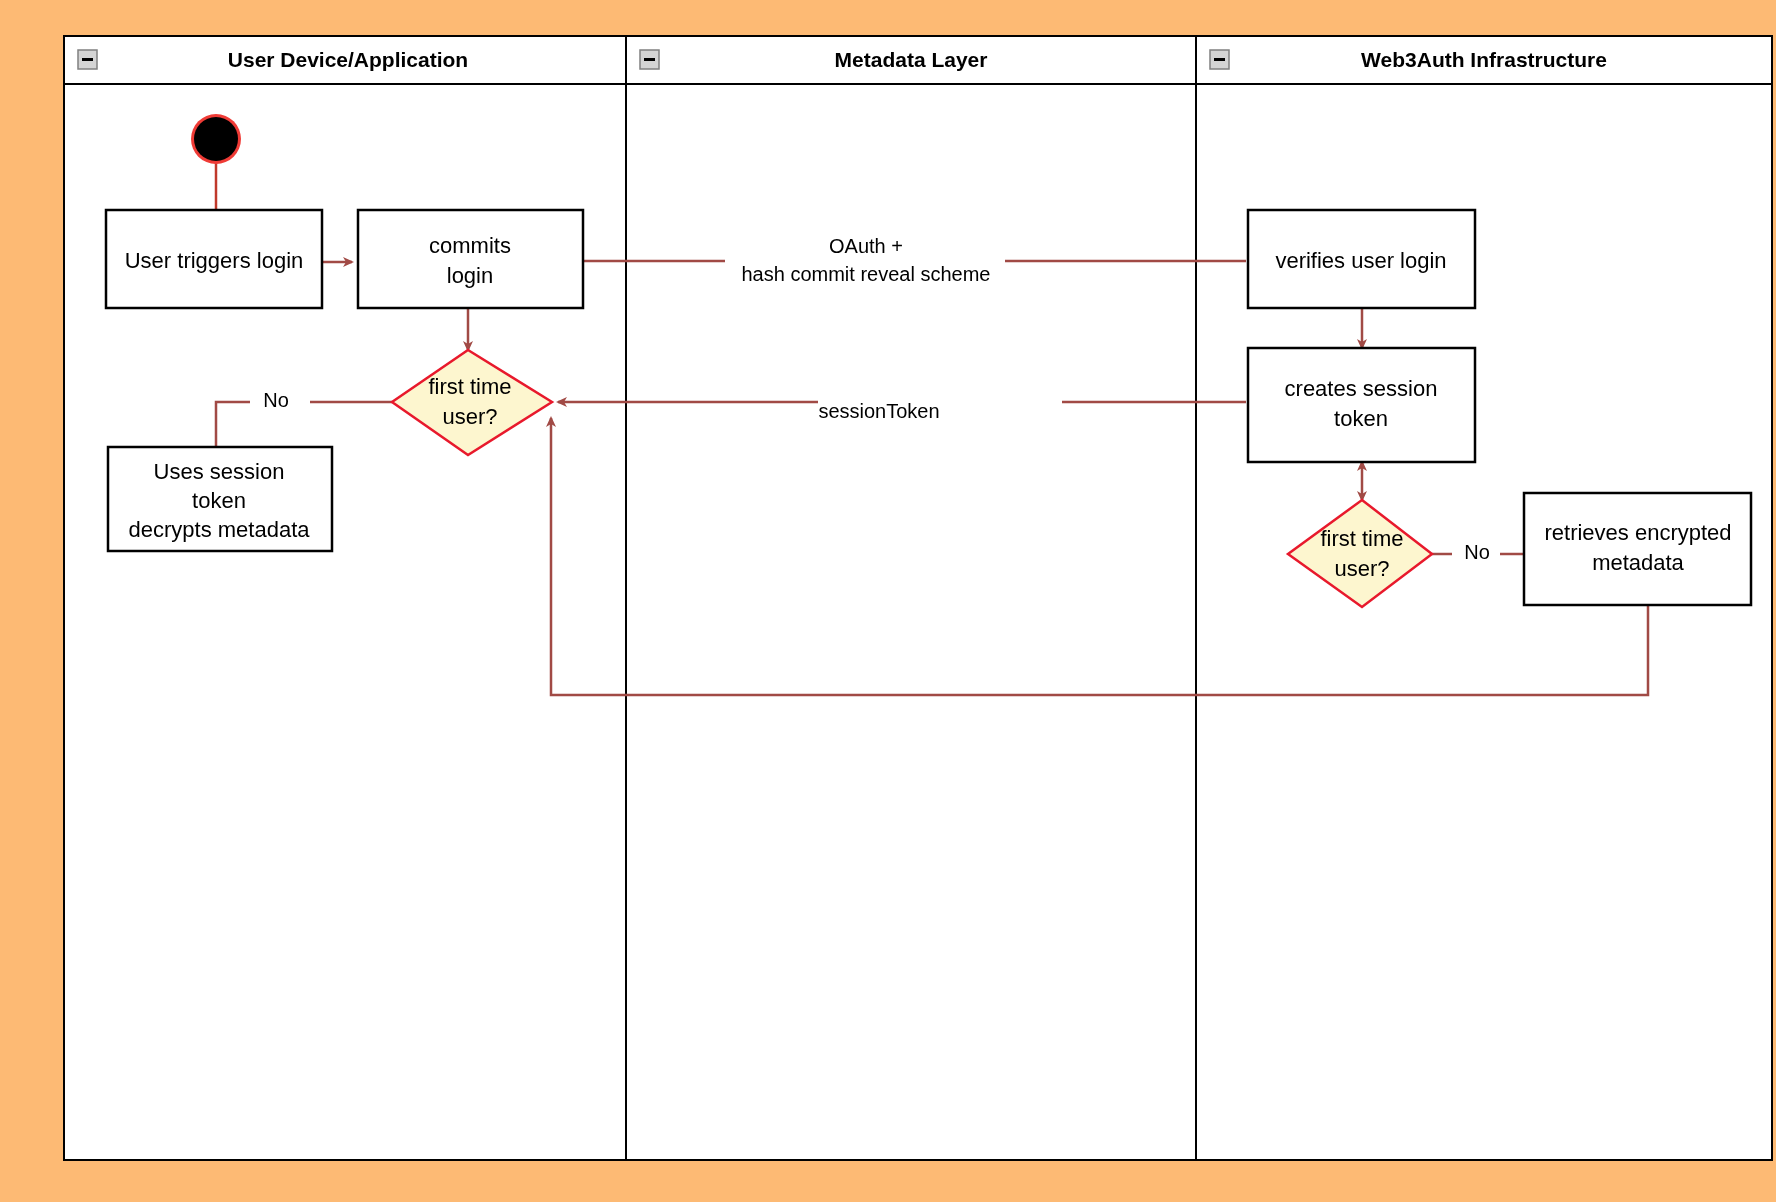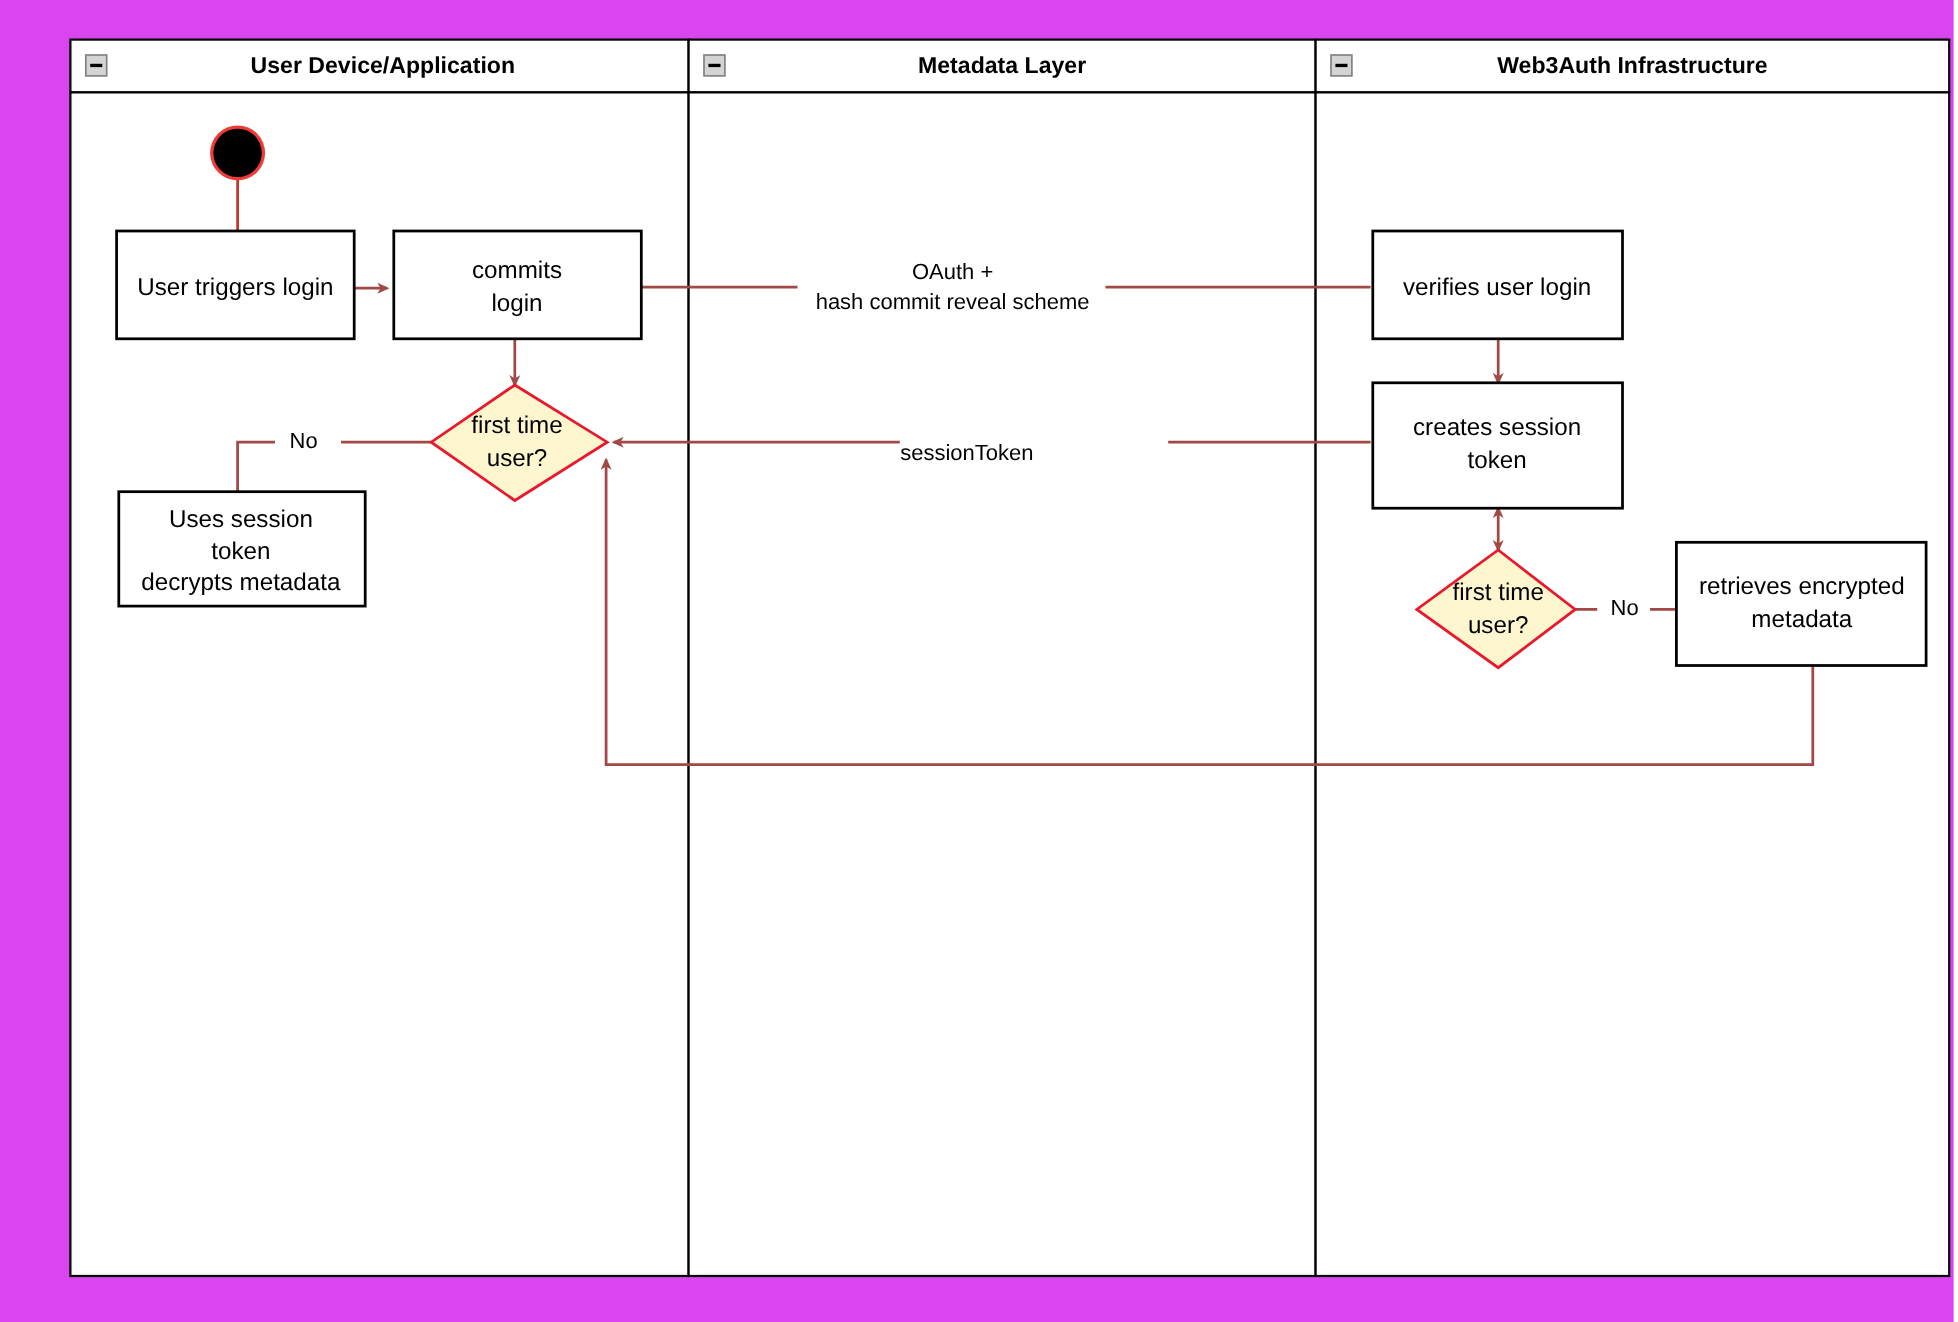--- a/index.html
+++ b/index.html
@@ -10,21 +10,21 @@
   body {
     width: 1780px;
     height: 1202px;
     font-family: "Liberation Sans", sans-serif;
     overflow: hidden;
   }
   #canvas {
     position: relative;
     width: 1776px;
     height: 1202px;
-    background: #d946ef;
+    background: #fdba74;
   }
   svg#diagram {
     position: absolute;
     left: 0;
     top: 0;
     width: 1780px;
     height: 1202px;
     display: block;
   }
   .lane-rect {

